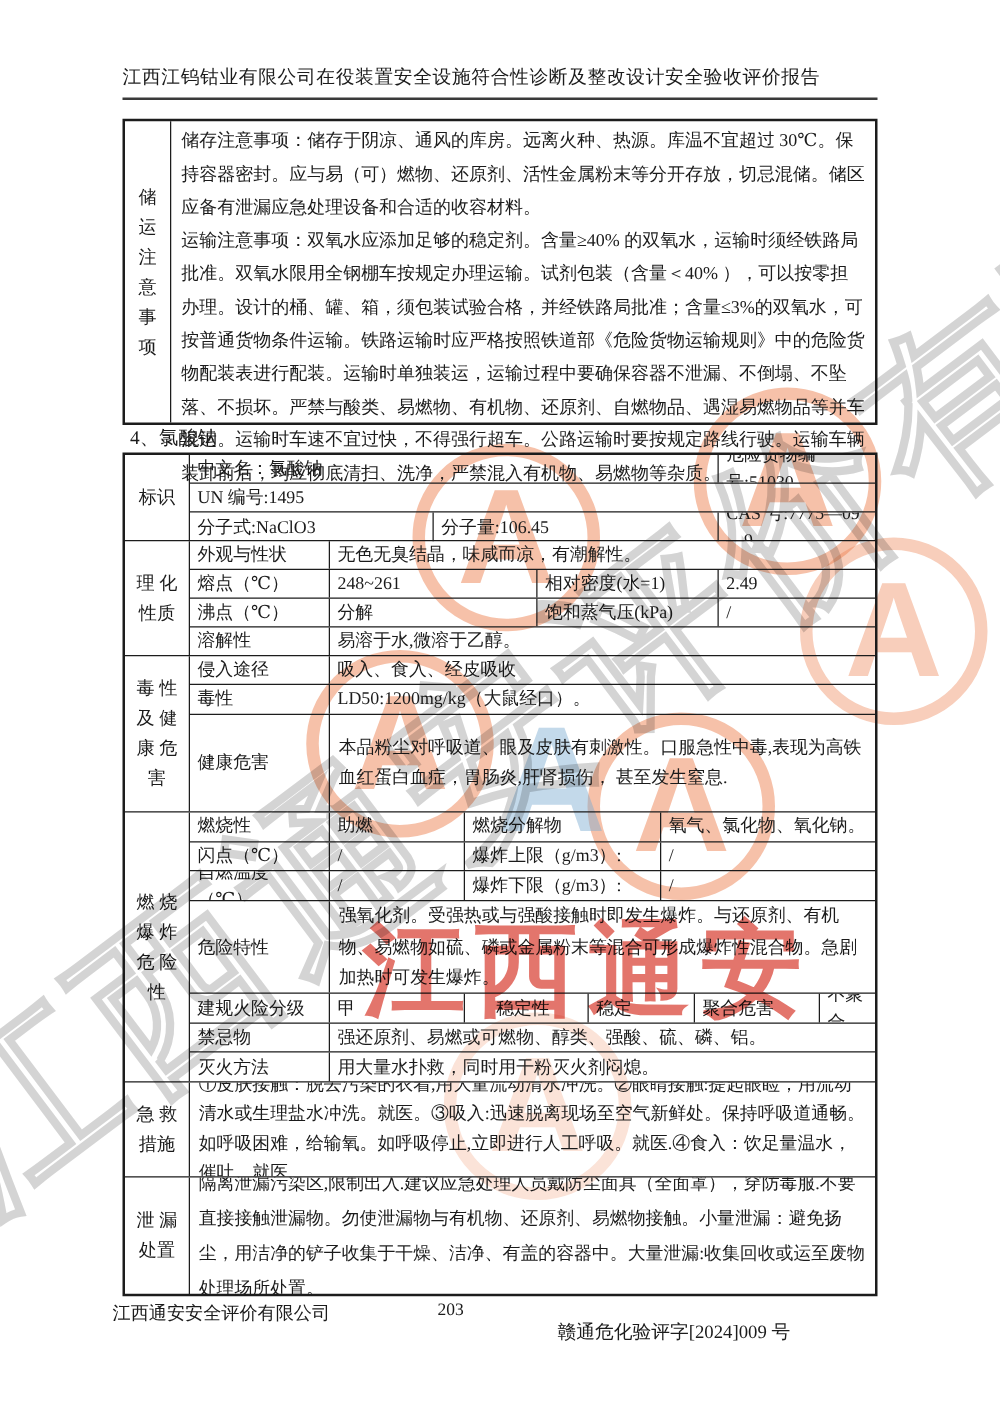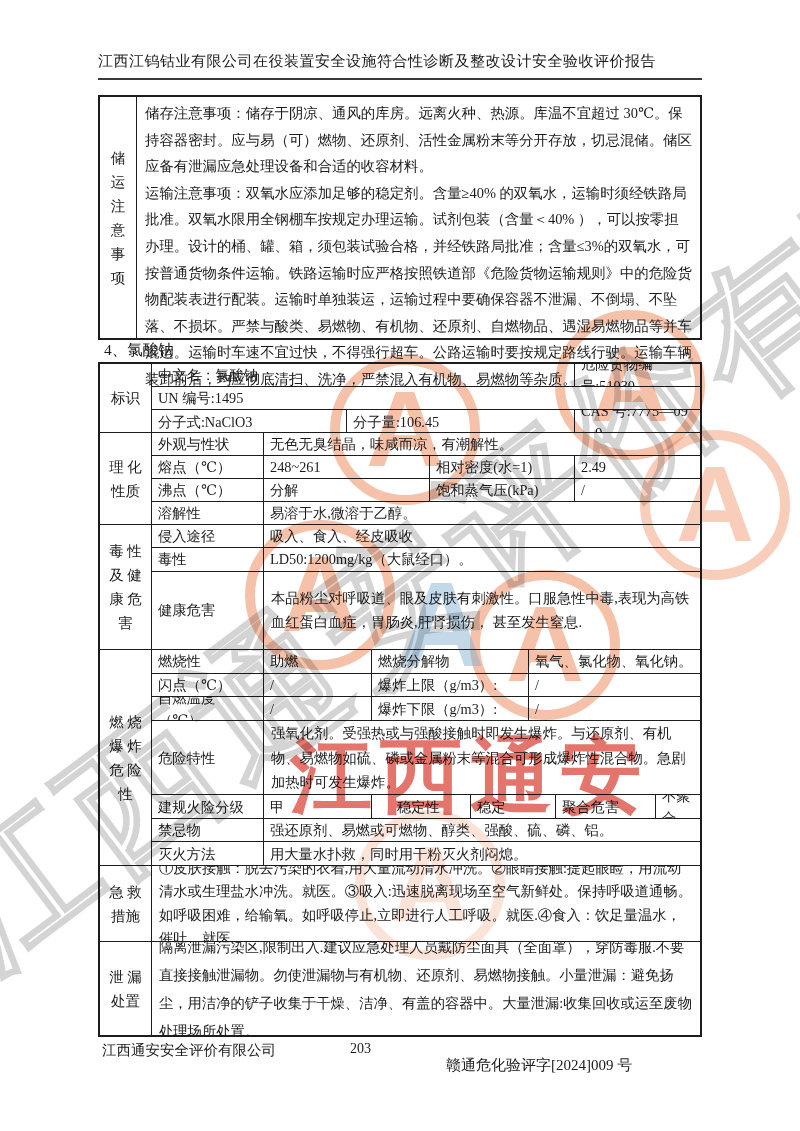--- a/index.html
+++ b/index.html
@@ -48,21 +48,21 @@
 
   
   .t2 { left:98px; top:362px; width:604px; height:675px; display:flex; flex-direction:column; }
   .t2 .vhdr { width:52px; }
 
   
   .h23 { height:23px; } .h24 { height:24px; }
   .h78 { height:78px; } .h74 { height:74px; }
 
   
-  .footer-company { left:102px; top:1041px; font-size:14.5px; }
+  .footer-company { left:90px; top:1041px; font-size:14.5px; }
   .footer-page { left:350px; top:1041px; font-size:14px; font-family:"Liberation Serif",serif; }
   .footer-doc { left:446px; top:1056px; font-size:15px; }
 
   
   .wm { pointer-events:none; }
   .wm-tiles { left:0; top:0; width:800px; height:1131px; z-index:0; }
   .logo-ring {
     position:absolute; width:150px; height:150px; border-radius:50%;
     border:10px solid rgba(238,132,84,.5); text-align:center;
     font-weight:bold; font-family:"Liberation Sans",sans-serif;

